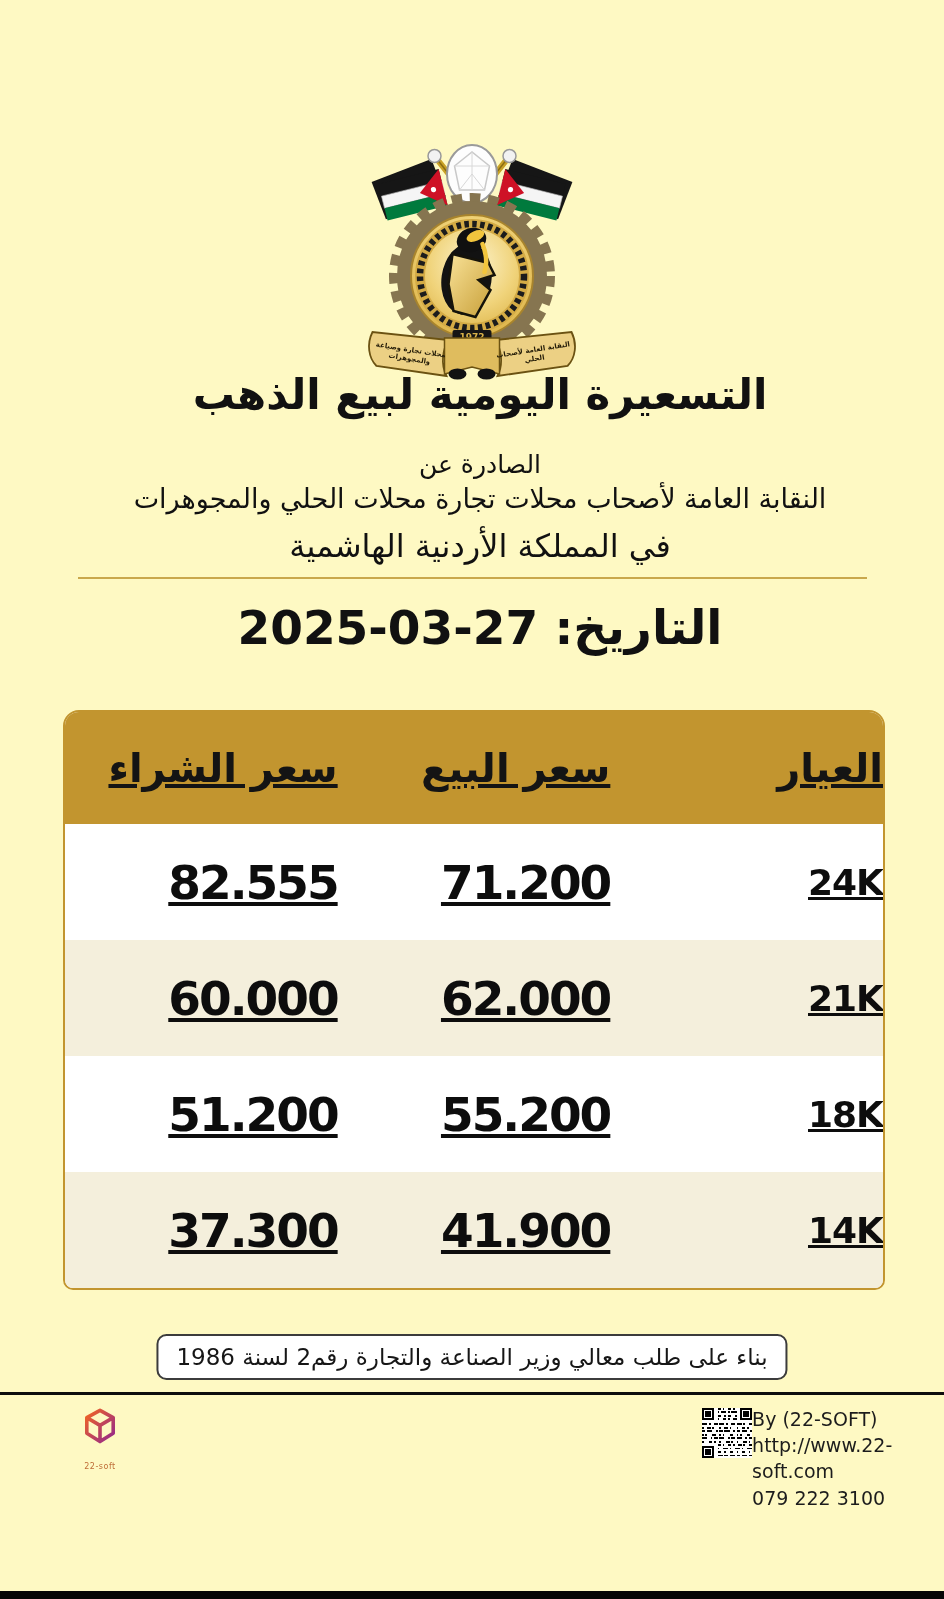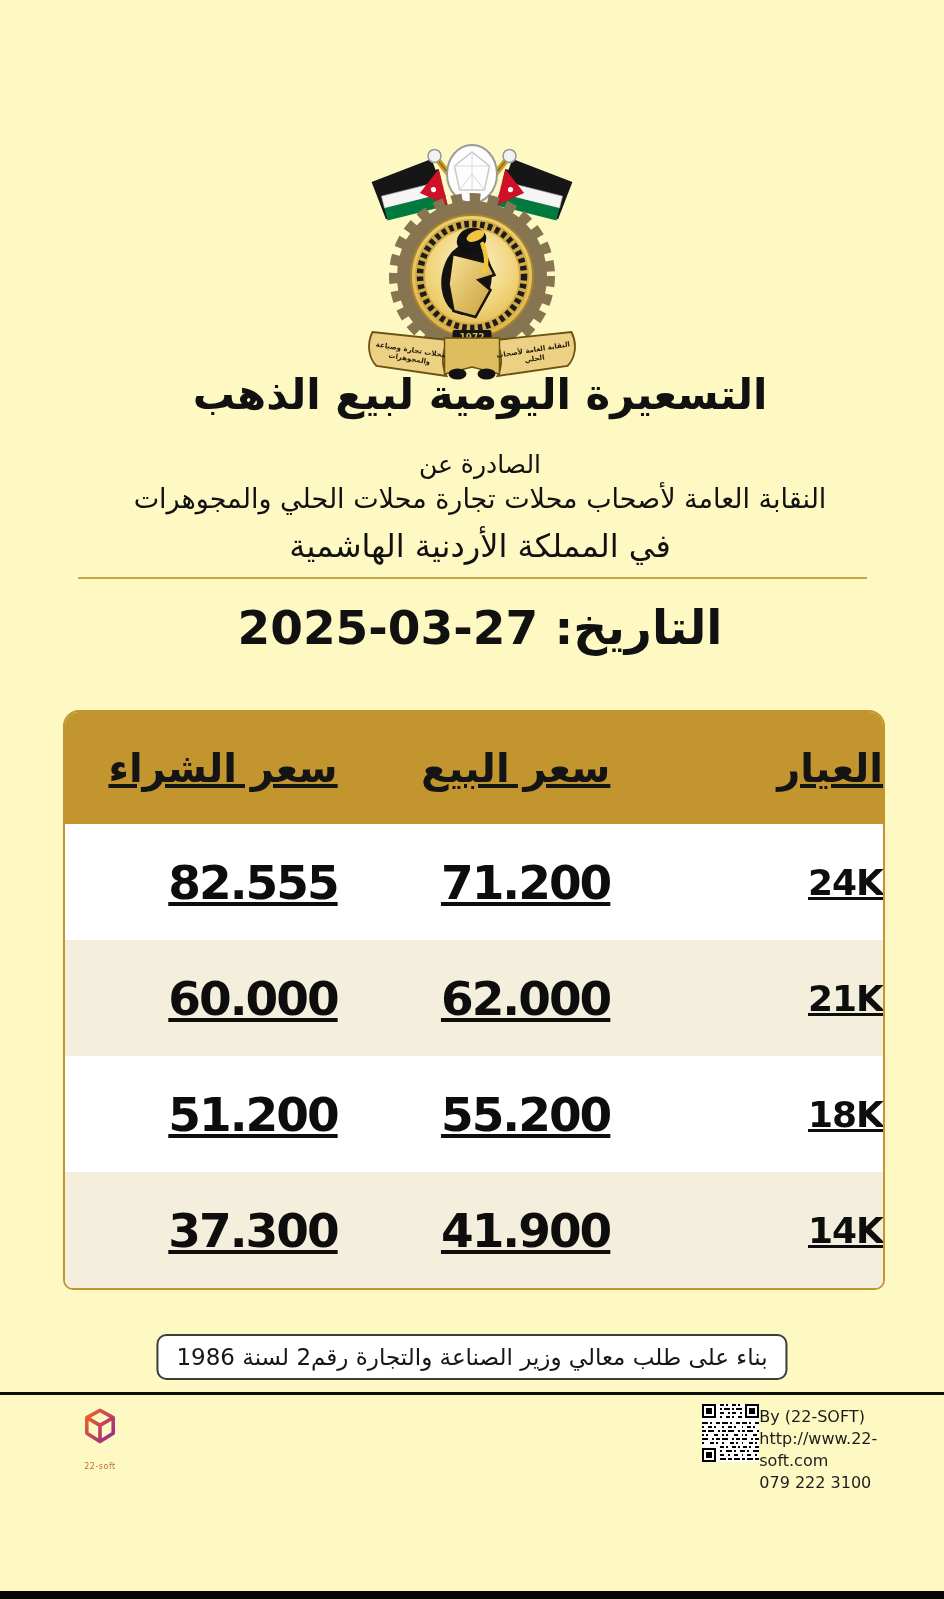--- a/index.html
+++ b/index.html
@@ -33,21 +33,21 @@
     position:absolute;top:1318px;left:50%;transform:translateX(-50%);
     border:2px solid #3c3c3c;border-radius:10px;padding:8px 18px;
     font-size:23px;color:#161616;direction:rtl;white-space:nowrap;background:#fff;margin-top:16px;
   }
   .black-line{position:absolute;top:1392px;left:0;width:100%;height:3px;background:#0d0d0d;}
   .bottom-bar{position:absolute;top:1591px;left:0;width:100%;height:8px;background:#050505;}
   
   .brand{position:absolute;left:78px;top:1408px;width:44px;text-align:center;}
   .brand-label{font-size:8px;color:#b3541e;opacity:.85;letter-spacing:.5px;margin-top:14px;}
   .credit{position:absolute;left:702px;top:1404px;display:flex;align-items:flex-start;}
-  .credit-text{font-size:16px;line-height:1.38;color:#1c1c1c;padding-top:2px;}
+  .credit-text{font-size:19px;line-height:1.38;color:#1c1c1c;padding-top:2px;}
 </style>
 </head>
 <body>
 
 <div class="page">
 
   <svg class="emblem" width="235" height="256" viewBox="0 0 235 256">
     <defs>
       <radialGradient id="gdisc" cx="50%" cy="40%" r="65%">
         <stop offset="0%" stop-color="#fdf4cf"></stop>

